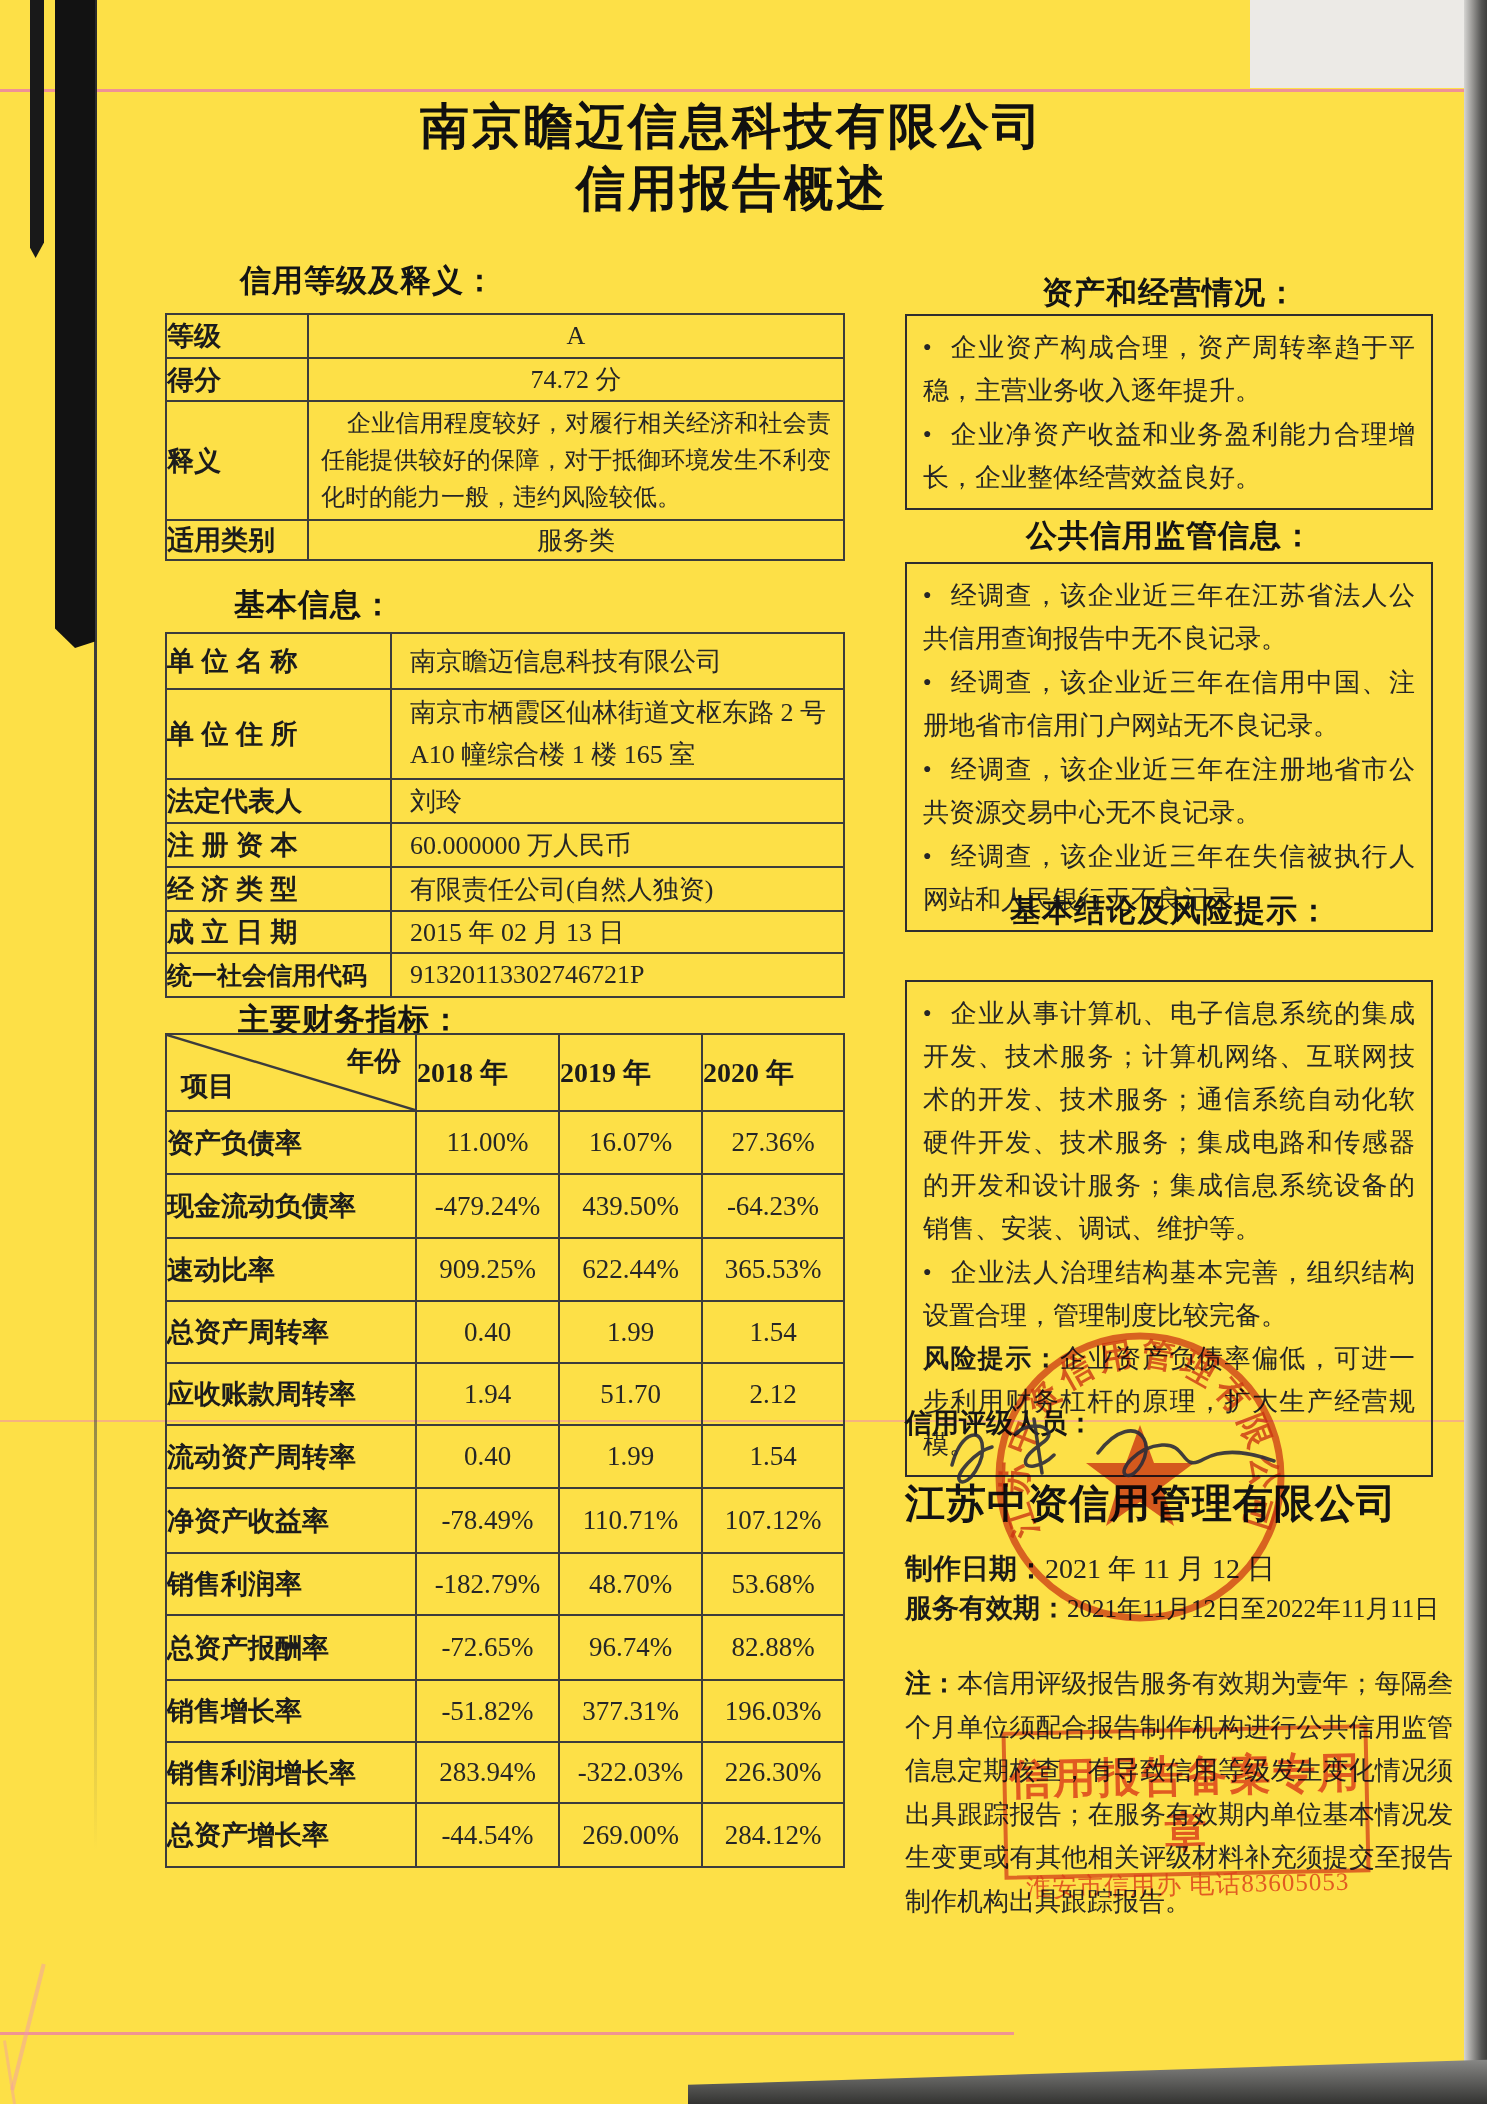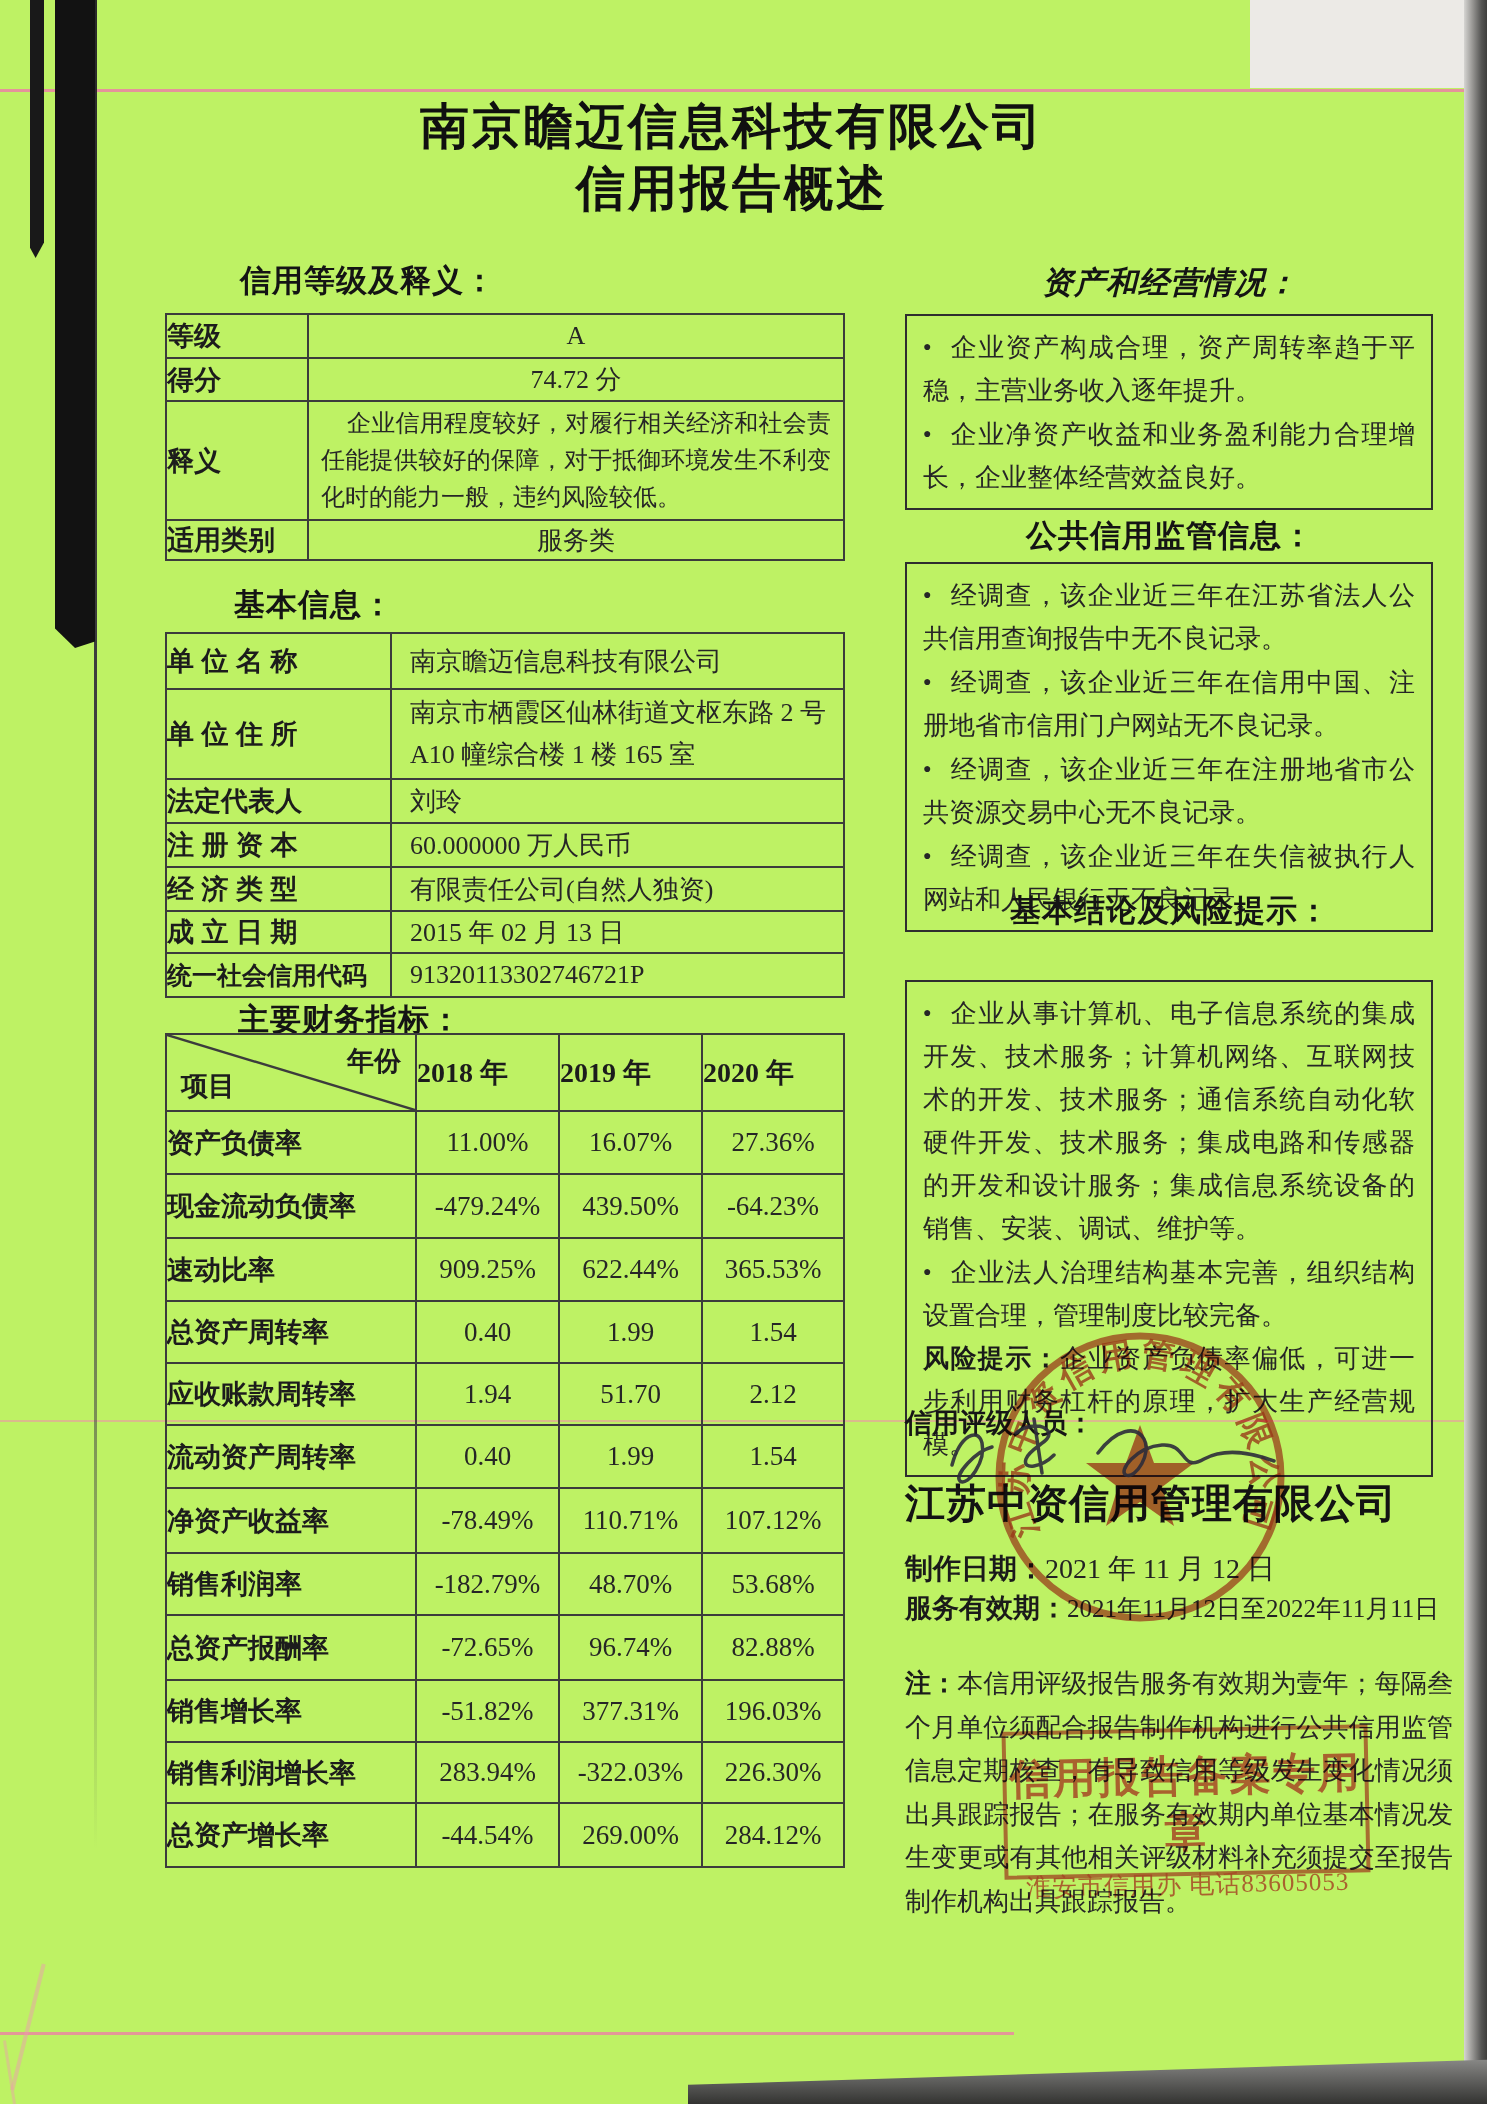--- a/index.html
+++ b/index.html
@@ -1,18 +1,18 @@
 <!DOCTYPE html>
 <html><head>
 <meta charset="utf-8">
 <style>
   html,body { margin:0; padding:0; background:#d9d9d6; }
   .page {
     position:relative; width:1487px; height:2104px;
-    background:#bef264; overflow:hidden;
+    background:#fde047; overflow:hidden;
     font-family:"Liberation Serif", serif; color:#222;
   }
   
   .abs { position:absolute; }
   .right-strip { left:1464px; top:0; width:23px; height:2104px;
     background:linear-gradient(to right,#d6d5d2 0%,#9b9a97 35%,#565654 75%,#3e3e3c 100%); }
   .top-strip { left:1250px; top:0; width:214px; height:88px; background:#eceae6; }
   .bind-line { left:94px; top:0; width:3px; height:1850px;
     background:linear-gradient(to bottom,#2a2a2a 0%,#4a4a4a 60%,rgba(120,120,120,0) 100%); }
   .bind-bar1 { left:30px; top:0; width:14px; height:258px; background:#191919;
@@ -258,21 +258,21 @@
     </tr>
     <tr style="height:64px">
       <th>总资产增长率</th>
       <td>-44.54%</td>
       <td>269.00%</td>
       <td>284.12%</td>
     </tr>
   </tbody>
     </table>
 
-  <h2 class="sec rh" style="left:935px; top:262px;font-style:italic;">资产和经营情况：</h2>
+  <h2 class="sec rh" style="left:935px; top:272px;">资产和经营情况：</h2>
   <div class="rbox" style="left:905px; top:314px;">
     <p><span class="dot">●</span><span>企业资产构成合理，资产周转率趋于平稳，主营业务收入逐年提升。</span></p>
     <p><span class="dot">●</span><span>企业净资产收益和业务盈利能力合理增长，企业整体经营效益良好。</span></p>
   </div>
 
   <h2 class="sec rh" style="left:935px; top:515px;">公共信用监管信息：</h2>
   <div class="rbox" style="left:905px; top:562px;">
     <p><span class="dot">●</span><span>经调查，该企业近三年在江苏省法人公共信用查询报告中无不良记录。</span></p>
     <p><span class="dot">●</span><span>经调查，该企业近三年在信用中国、注册地省市信用门户网站无不良记录。</span></p>
     <p><span class="dot">●</span><span>经调查，该企业近三年在注册地省市公共资源交易中心无不良记录。</span></p>

